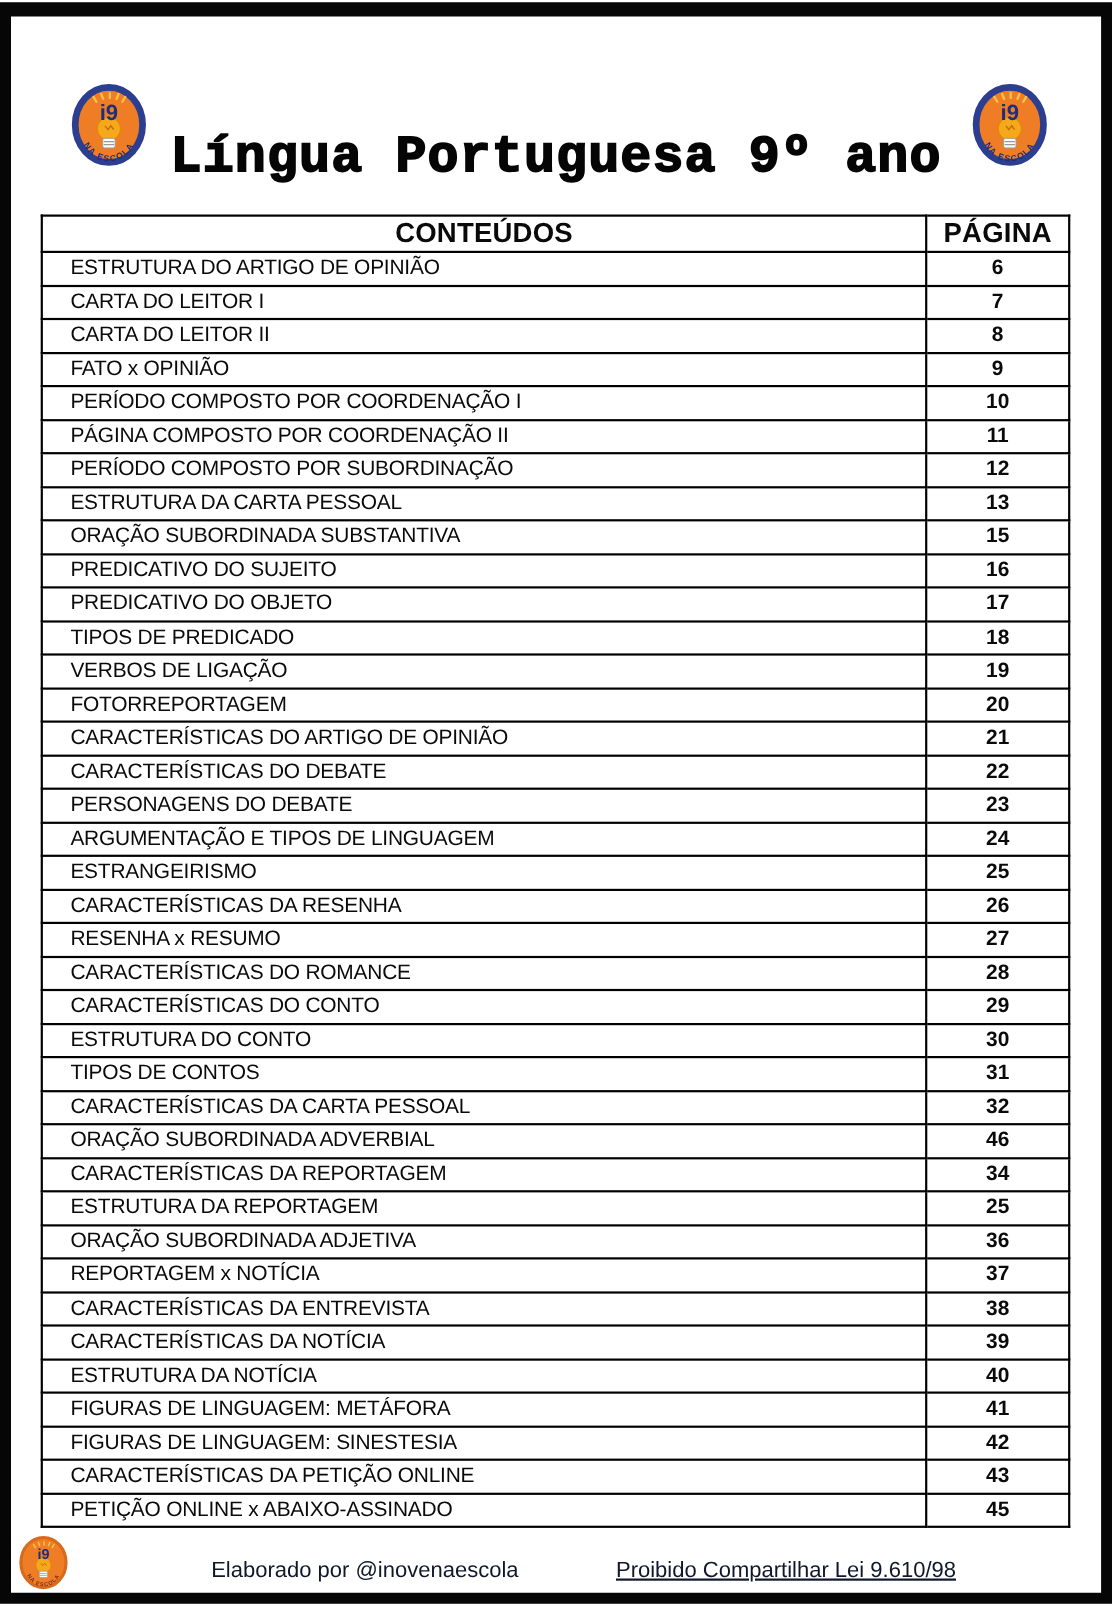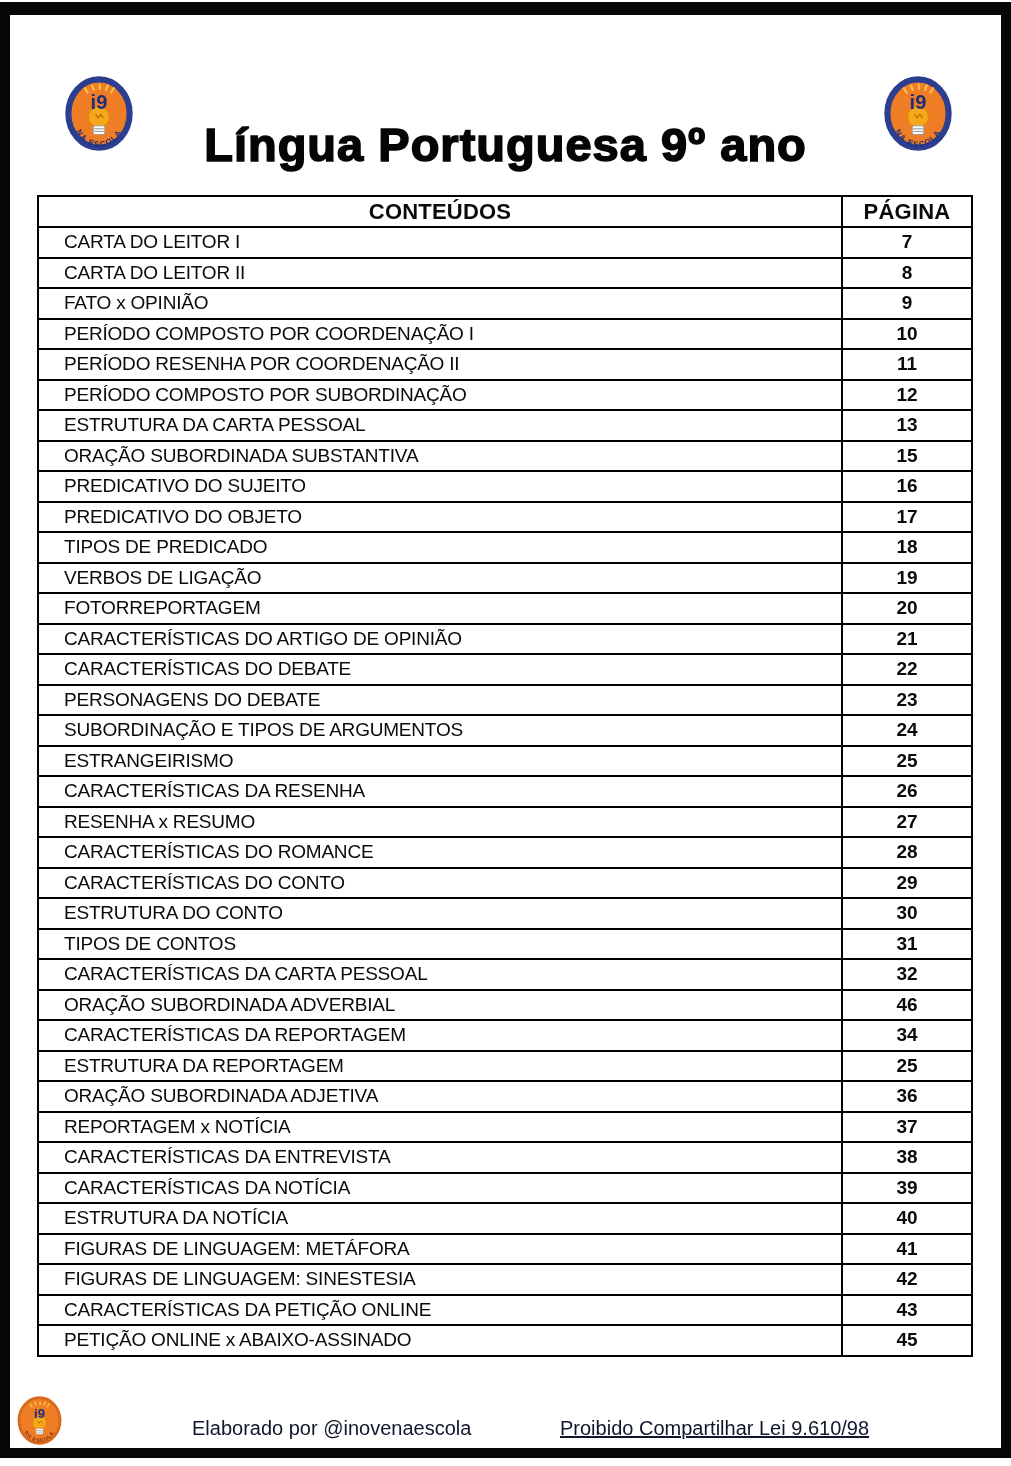--- a/index.html
+++ b/index.html
@@ -27,21 +27,21 @@
     pointer-events: none;
   }
 
   
   .title {
     position: absolute;
     left: 0;
     top: 86px;
     width: 1011px;
     text-align: center;
-    font-family: Liberation Sans, sans-serif;
+    font-family: Liberation Mono, monospace;
     font-weight: bold;
     font-size: 47px;
     letter-spacing: 1px;
     color: #050505;
     -webkit-text-stroke: 1.6px #050505;
   }
   .logo { position: absolute; }
   .logo-left  { left: 64px;  top: 74px;  width: 70px; height: 79px; }
   .logo-right { left: 883px; top: 75px;  width: 70px; height: 77px; }
   .logo-small { left: 16px;  top: 1396px; width: 47px; height: 49px; }
@@ -56,21 +56,21 @@
     border-collapse: collapse;
     table-layout: fixed;
   }
   .toc th, .toc td {
     border: 2px solid #000;
     overflow: hidden;
     white-space: nowrap;
   }
   .toc th {
     height: 27px;
-    font-size: 22px;
+    font-size: 25px;
     font-weight: bold;
     text-align: center;
     vertical-align: middle;
     letter-spacing: 0.2px;
   }
   .toc td { height: 26.5px; vertical-align: middle; }
   .cell-label {
     font-size: 19px;
     padding-left: 25px;
     letter-spacing: -0.2px;
@@ -151,37 +151,41 @@
     <col class="c-page">
   </colgroup>
   <thead>
     <tr>
       <th>CONTEÚDOS</th>
       <th>PÁGINA</th>
     </tr>
   </thead>
   <tbody id="toc-body">
       <tr>
+        <td class="cell-label">ESTRUTURA DO ARTIGO DE OPINIÃO</td>
+        <td class="cell-page">6</td>
+      </tr>
+      <tr>
         <td class="cell-label">CARTA DO LEITOR I</td>
         <td class="cell-page">7</td>
       </tr>
       <tr>
         <td class="cell-label">CARTA DO LEITOR II</td>
         <td class="cell-page">8</td>
       </tr>
       <tr>
         <td class="cell-label">FATO x OPINIÃO</td>
         <td class="cell-page">9</td>
       </tr>
       <tr>
         <td class="cell-label">PERÍODO COMPOSTO POR COORDENAÇÃO I</td>
         <td class="cell-page">10</td>
       </tr>
       <tr>
-        <td class="cell-label">PERÍODO RESENHA POR COORDENAÇÃO II</td>
+        <td class="cell-label">PÁGINA COMPOSTO POR COORDENAÇÃO II</td>
         <td class="cell-page">11</td>
       </tr>
       <tr>
         <td class="cell-label">PERÍODO COMPOSTO POR SUBORDINAÇÃO</td>
         <td class="cell-page">12</td>
       </tr>
       <tr>
         <td class="cell-label">ESTRUTURA DA CARTA PESSOAL</td>
         <td class="cell-page">13</td>
       </tr>
@@ -215,21 +219,21 @@
       </tr>
       <tr>
         <td class="cell-label">CARACTERÍSTICAS DO DEBATE</td>
         <td class="cell-page">22</td>
       </tr>
       <tr>
         <td class="cell-label">PERSONAGENS DO DEBATE</td>
         <td class="cell-page">23</td>
       </tr>
       <tr>
-        <td class="cell-label">SUBORDINAÇÃO E TIPOS DE ARGUMENTOS</td>
+        <td class="cell-label">ARGUMENTAÇÃO E TIPOS DE LINGUAGEM</td>
         <td class="cell-page">24</td>
       </tr>
       <tr>
         <td class="cell-label">ESTRANGEIRISMO</td>
         <td class="cell-page">25</td>
       </tr>
       <tr>
         <td class="cell-label">CARACTERÍSTICAS DA RESENHA</td>
         <td class="cell-page">26</td>
       </tr>

